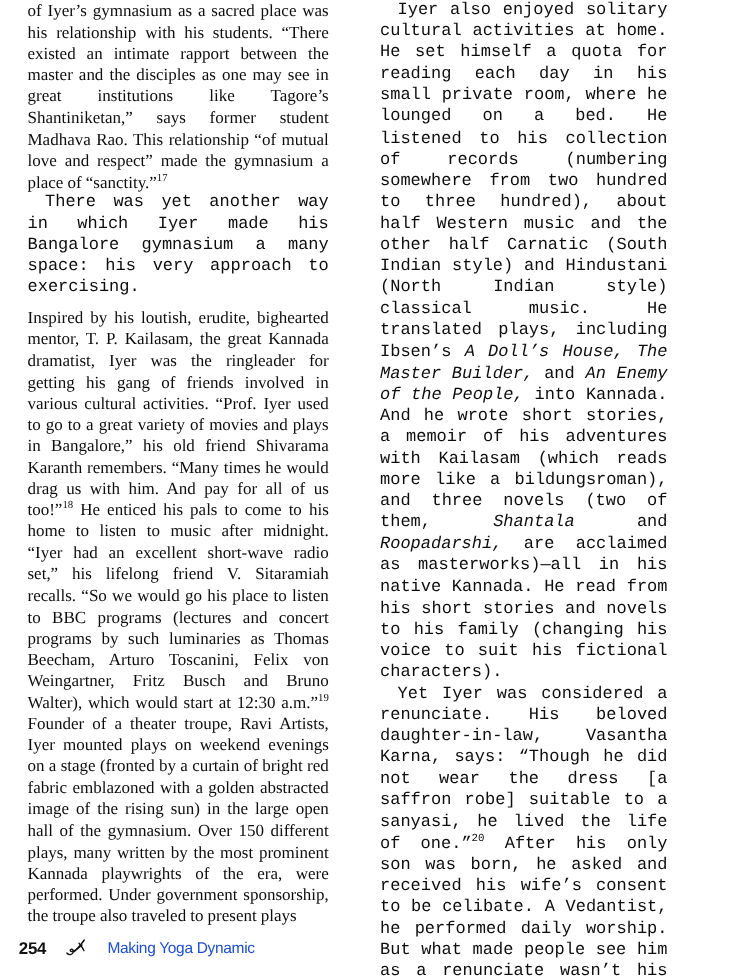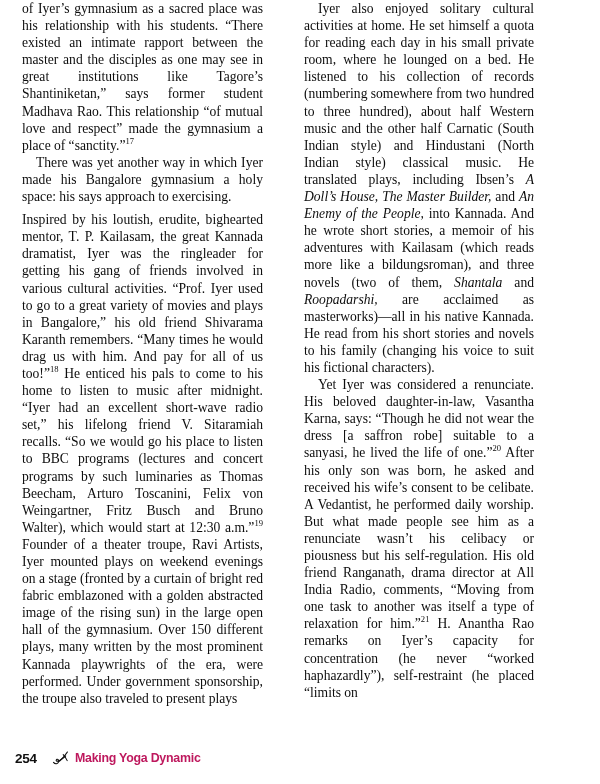--- a/index.html
+++ b/index.html
@@ -47,20 +47,21 @@
     font-size: 13.6px;
     line-height: 17.1px;
     text-align: justify;
     text-justify: inter-word;
     -webkit-hyphens: manual;
     hyphens: manual;
     word-spacing: -0.1px;
   }
   p.indent {
     text-indent: 14px;
+    font-family: Liberation Mono, monospace;
   }
   p.gap-before {
     margin-top: 6px;
   }
   i, em {
     font-style: italic;
   }
   sup {
     font-size: 8.6px;
     vertical-align: super;
@@ -89,36 +90,36 @@
     height: 16px;
     display: inline-flex;
     align-items: center;
     justify-content: center;
     color: #111111;
   }
   .ornament svg { display: block; }
   .running-head {
     font-family: "Liberation Sans", "DejaVu Sans", sans-serif;
     font-size: 12.4px;
-    font-weight: bold;
+    font-weight: normal;
     letter-spacing: -0.25px;
-    margin-left: 2px;
-    color: #be185d;
+    margin-left: 13px;
+    color: #1d4ed8;
   }
 </style>
 </head>
 <body>
 
 <div class="page">
 
   <div class="columns">
 
     <div class="col col-left">
       <p id="lp0">of Iyer’s gymnasium as a sacred place was his relationship with his students. “There existed an intimate rapport between the master and the disciples as one may see in great institutions like Tagore’s Shantiniketan,” says former student Madhava Rao. This relationship “of mutual love and respect” made the gymnasium a place of “sanctity.”<sup>17</sup></p>
-      <p class="indent" id="lp1">There was yet another way in which Iyer made his Bangalore gymnasium a holy space: his says approach to exercising.</p>
+      <p class="indent" id="lp1">There was yet another way in which Iyer made his Bangalore gymnasium a many space: his very approach to exercising.</p>
       <p class="gap-before" id="lp2">Inspired by his loutish, erudite, bighearted mentor, T. P. Kailasam, the great Kannada dramatist, Iyer was the ringleader for getting his gang of friends involved in various cultural activities. “Prof. Iyer used to go to a great variety of movies and plays in Bangalore,” his old friend Shivarama Karanth remembers. “Many times he would drag us with him. And pay for all of us too!”<sup>18</sup> He enticed his pals to come to his home to listen to music after midnight. “Iyer had an excellent short-wave radio set,” his lifelong friend V. Sitaramiah recalls. “So we would go his place to listen to BBC programs (lectures and concert programs by such luminaries as Thomas Beecham, Arturo Toscanini, Felix von Weingartner, Fritz Busch and Bruno Walter), which would start at 12:30 a.m.”<sup>19</sup> Founder of a theater troupe, Ravi Artists, Iyer mounted plays on weekend evenings on a stage (fronted by a curtain of bright red fabric emblazoned with a golden abstracted image of the rising sun) in the large open hall of the gymnasium. Over 150 different plays, many written by the most prominent Kannada playwrights of the era, were performed. Under government sponsorship, the troupe also traveled to present plays</p>
     </div>
 
     <div class="col col-right">
       <p class="indent" id="rp1">Iyer also enjoyed solitary cultural activities at home. He set himself a quota for reading each day in his small private room, where he lounged on a bed. He listened to his collection of records (numbering somewhere from two hundred to three hundred), about half Western music and the other half Carnatic (South Indian style) and Hindustani (North Indian style) classical music. He translated plays, including Ibsen’s <i>A Doll’s House, The Master Builder,</i> and <i>An Enemy of the People,</i> into Kannada. And he wrote short stories, a memoir of his adventures with Kailasam (which reads more like a bildungsroman), and three novels (two of them, <i>Shantala</i> and <i>Roopadarshi,</i> are acclaimed as masterworks)—all in his native Kannada. He read from his short stories and novels to his family (changing his voice to suit his fictional characters).</p>
       <p class="indent" id="rp2">Yet Iyer was considered a renunciate. His beloved daughter-in-law, Vasantha Karna, says: “Though he did not wear the dress [a saffron robe] suitable to a sanyasi, he lived the life of one.”<sup>20</sup> After his only son was born, he asked and received his wife’s consent to be celibate. A Vedantist, he performed daily worship. But what made people see him as a renunciate wasn’t his celibacy or piousness but his self-regulation. His old friend Ranganath, drama director at All India Radio, comments, “Moving from one task to another was itself a type of relaxation for him.”<sup>21</sup> H. Anantha Rao remarks on Iyer’s capacity for concentration (he never “worked haphazardly”), self-restraint (he placed “limits on</p>
     </div>
 
   </div>
 

